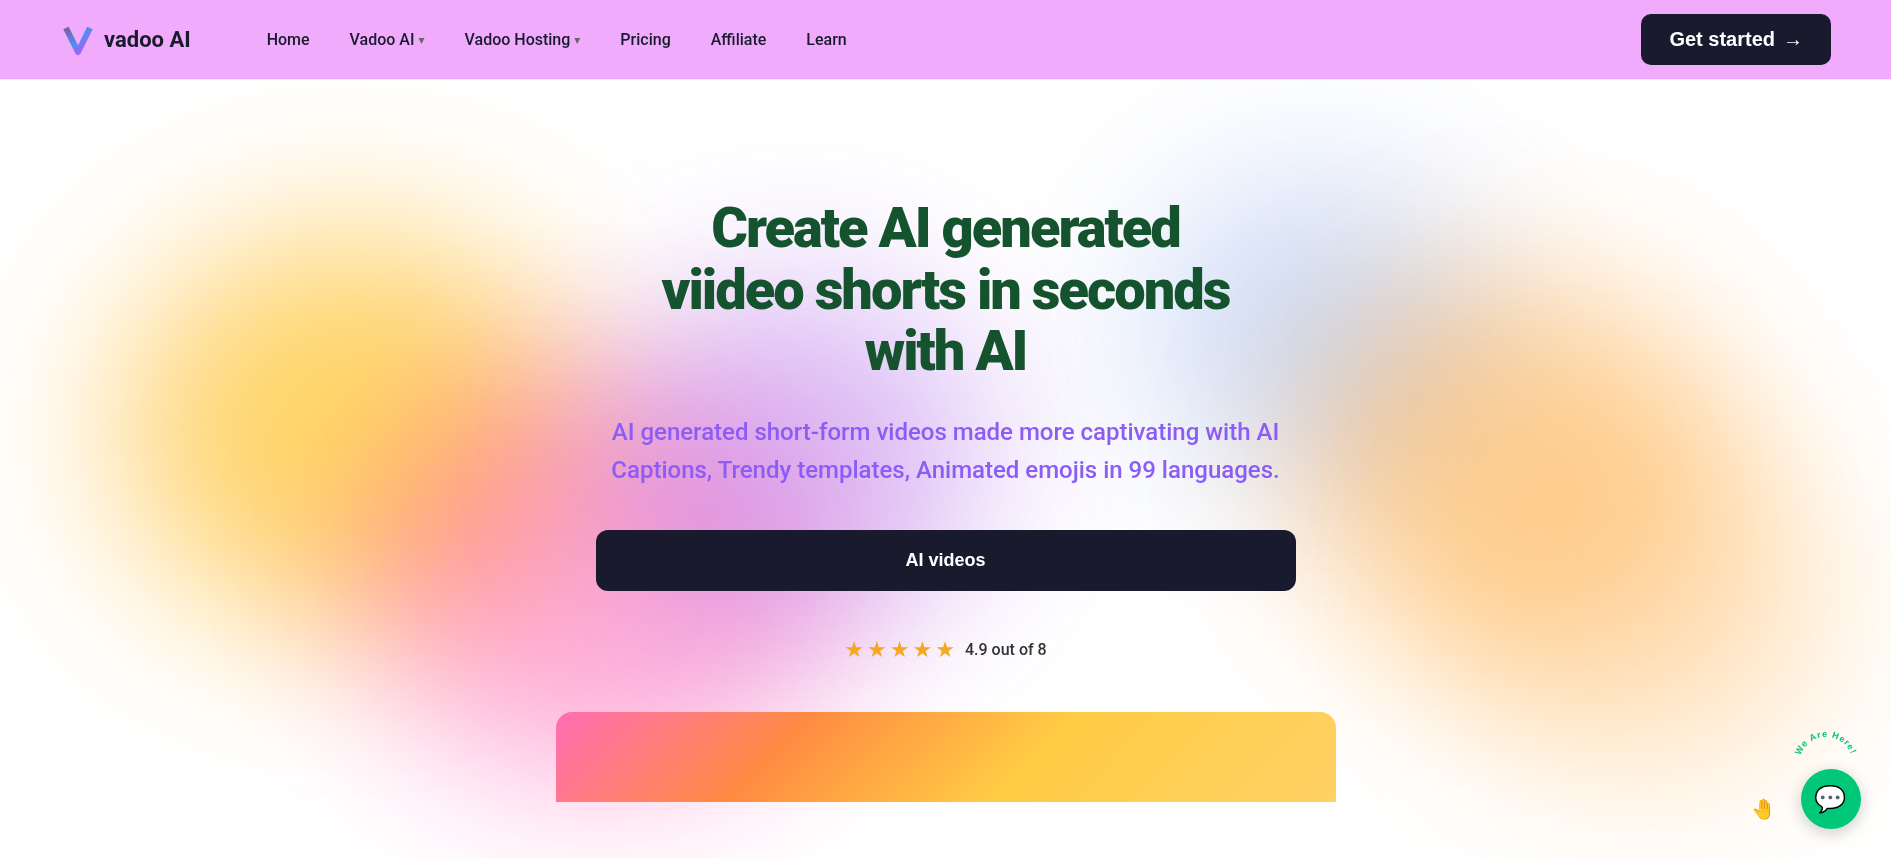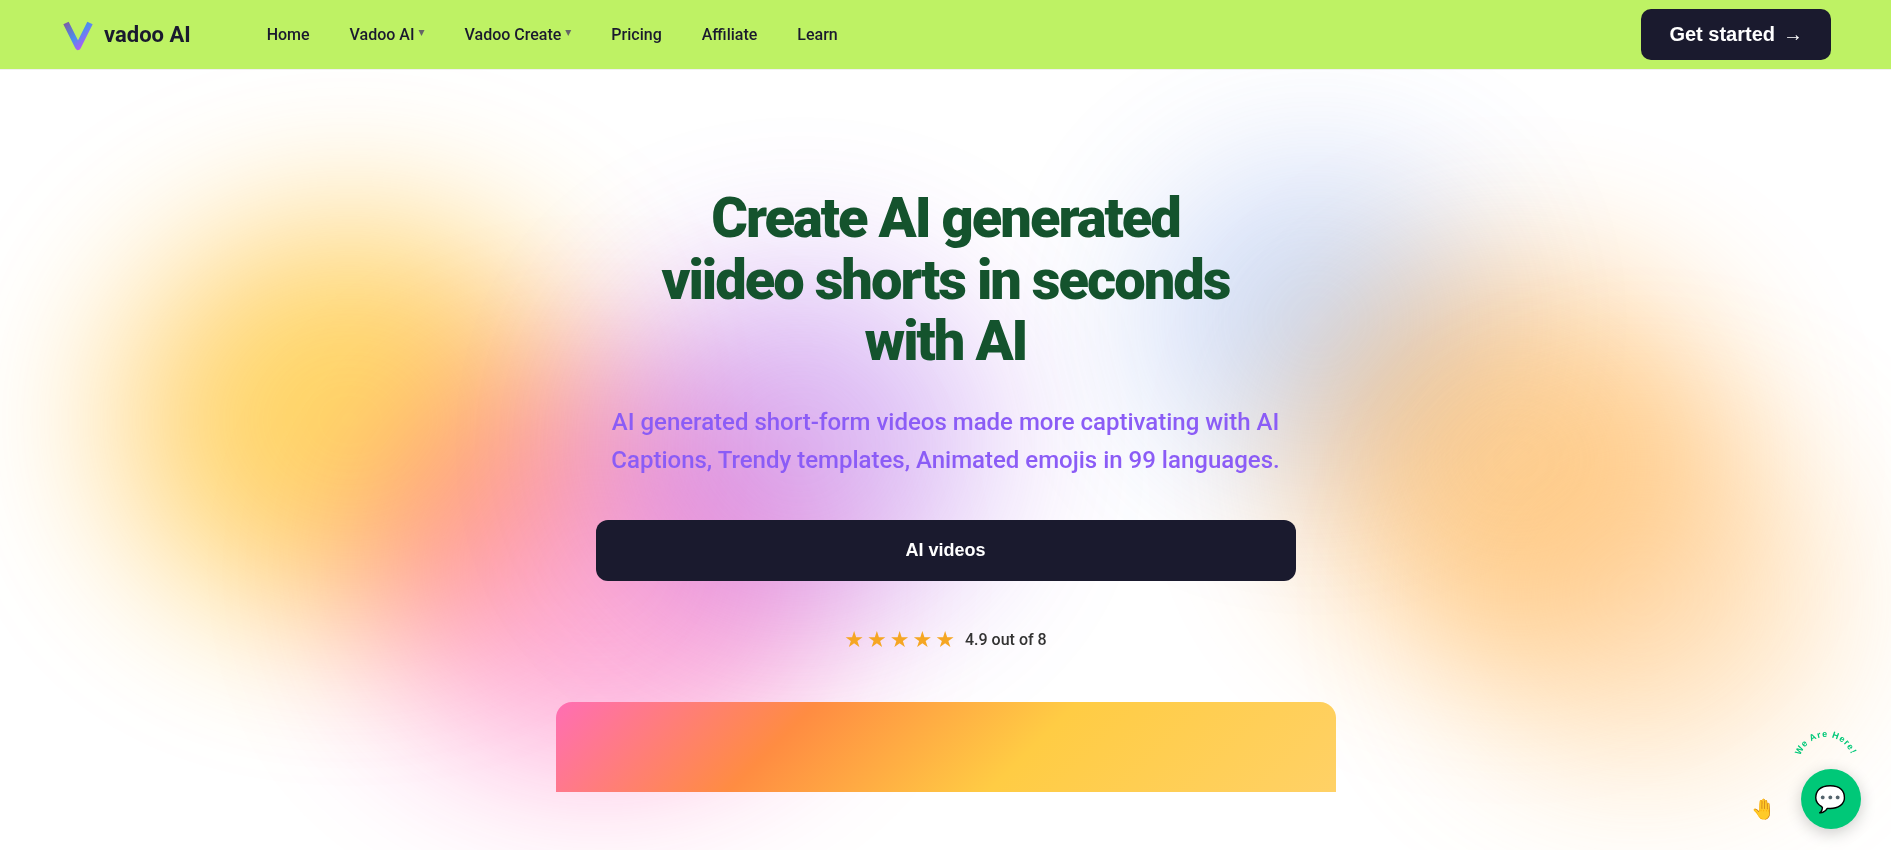--- a/index.html
+++ b/index.html
@@ -15,22 +15,22 @@
       width: 1891px;
       min-height: 859px;
     }
 
     
     .navbar {
       display: flex;
       align-items: center;
       justify-content: space-between;
       padding: 0 60px;
-      height: 70px;
-      background: #bef264;
+      height: 80px;
+      background: #f0abfc;
       border-bottom: 1px solid #f0f0f0;
       position: relative;
       z-index: 10;
     }
 
     .navbar-left {
       display: flex;
       align-items: center;
       gap: 60px;
     }
@@ -55,21 +55,21 @@
     }
 
     .nav-links {
       display: flex;
       align-items: center;
       gap: 8px;
     }
 
     .nav-item {
       display: flex;
-      align-items: flex-start;
+      align-items: center;
       gap: 4px;
       padding: 8px 16px;
       font-size: 16px;
       color: #1a1a2e;
       cursor: pointer;
       border-radius: 8px;
       text-decoration: none;
       font-weight: 500;
     }
 
@@ -305,21 +305,21 @@
 
     <div class="nav-links">
       <a class="nav-item">
         <span>Home</span>
       </a>
       <a class="nav-item">
         <span>Vadoo AI</span>
         <span class="chevron">▾</span>
       </a>
       <a class="nav-item">
-        <span>Vadoo Create</span>
+        <span>Vadoo Hosting</span>
         <span class="chevron">▾</span>
       </a>
       <a class="nav-item">
         <span>Pricing</span>
       </a>
       <a class="nav-item">
         <span>Affiliate</span>
       </a>
       <a class="nav-item">
         <span>Learn</span>

